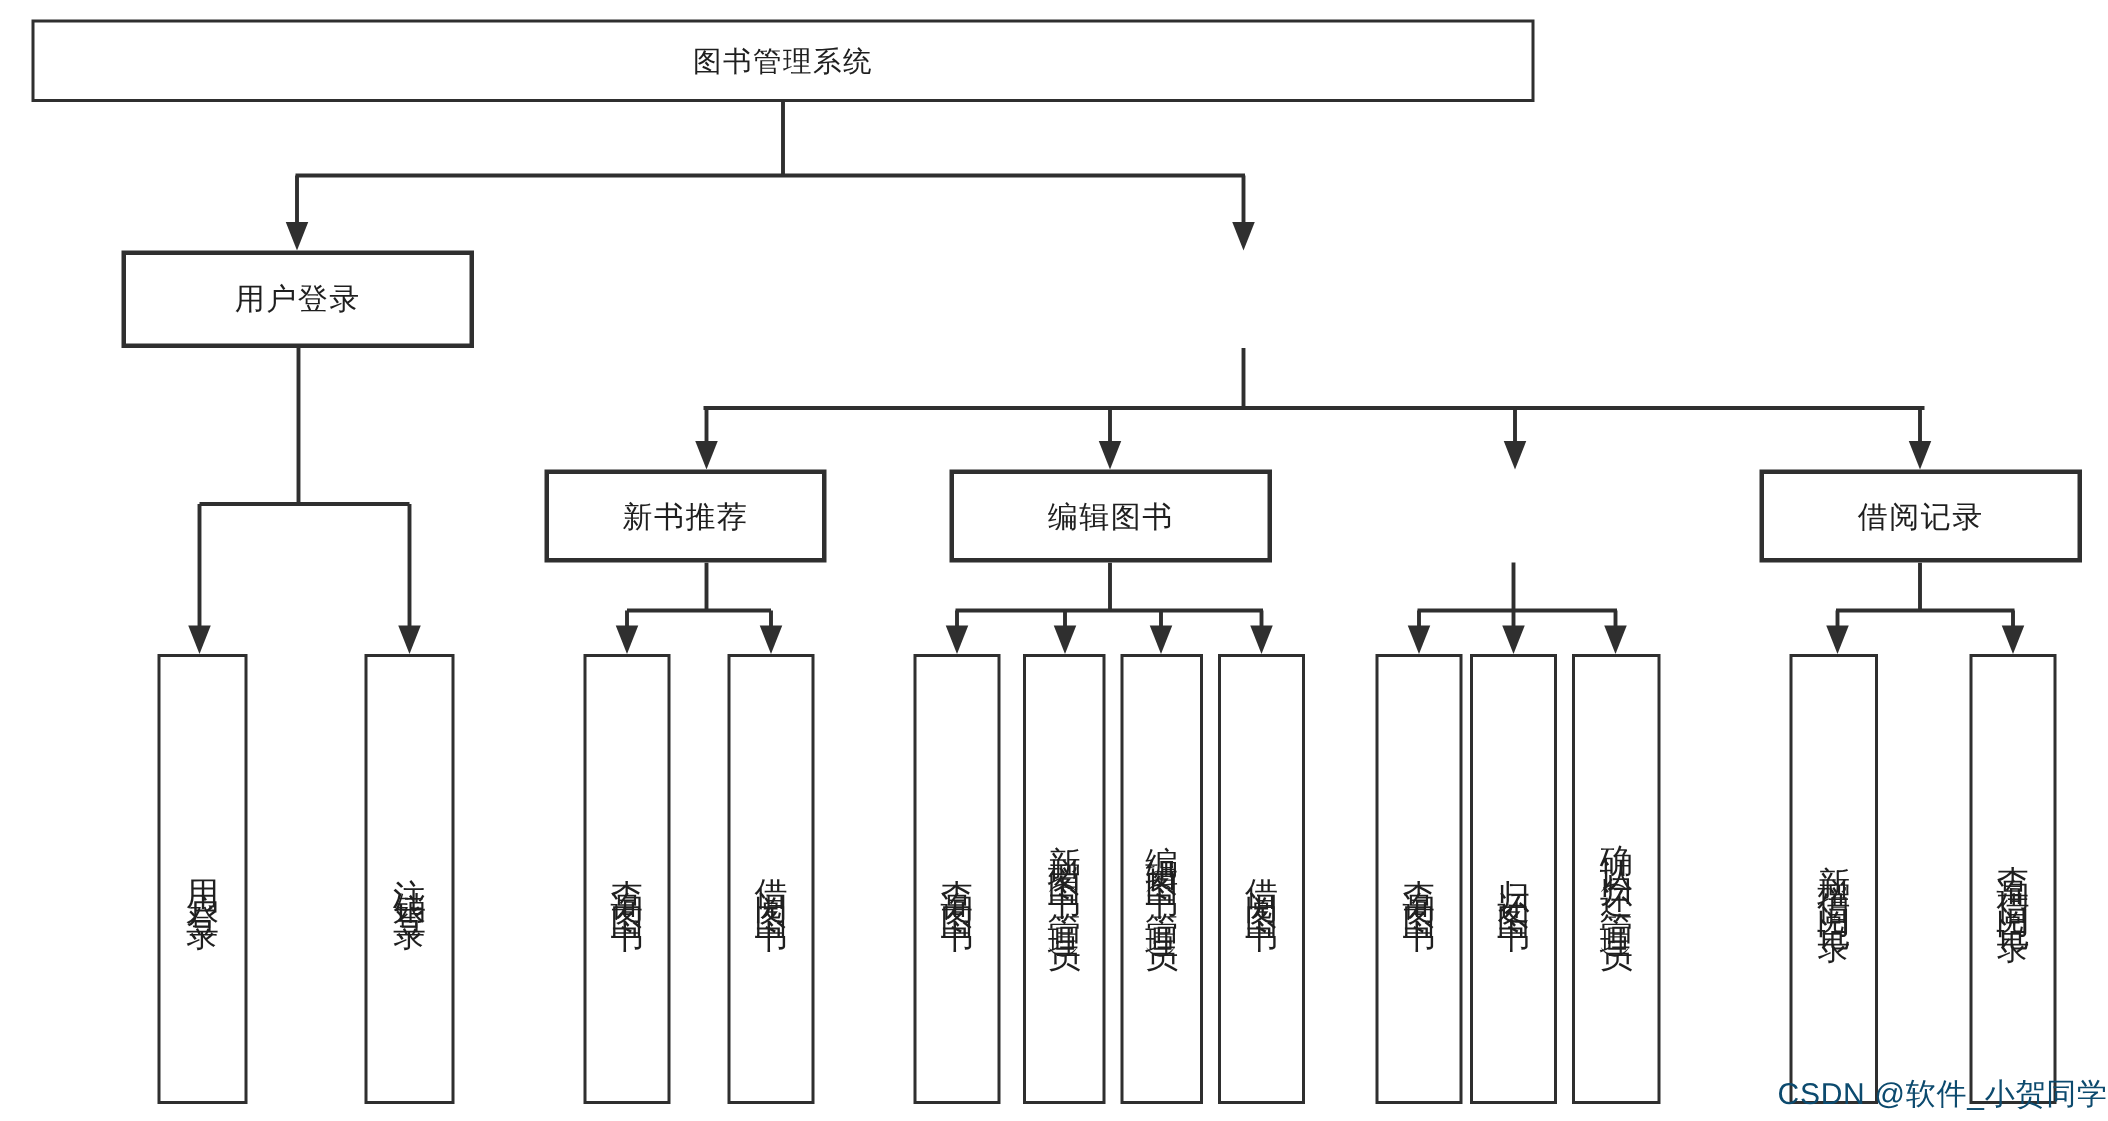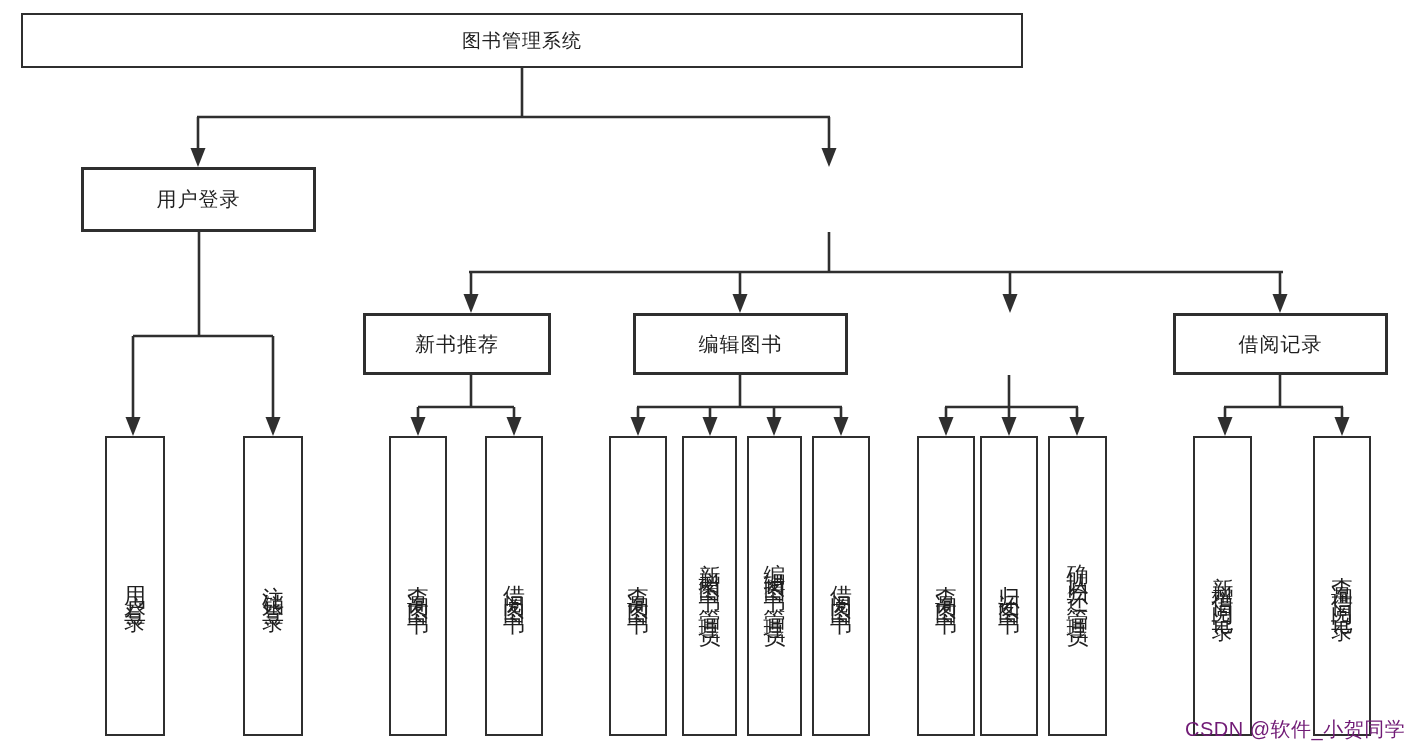--- a/index.html
+++ b/index.html
@@ -29,21 +29,21 @@
     text-orientation:mixed;
     font-size:22px;
     letter-spacing:9px;
     line-height:1;
     white-space:nowrap;
   }
   .watermark{
     position:absolute;
     left:1185px;top:716px;
     font-size:20px;
-    color:#701a75;
+    color:#0c4a6e;
     z-index:3;
     white-space:nowrap;
     letter-spacing:0.5px;
   }
 </style>
 </head>
 <body>
 
 <div class="canvas">
 

